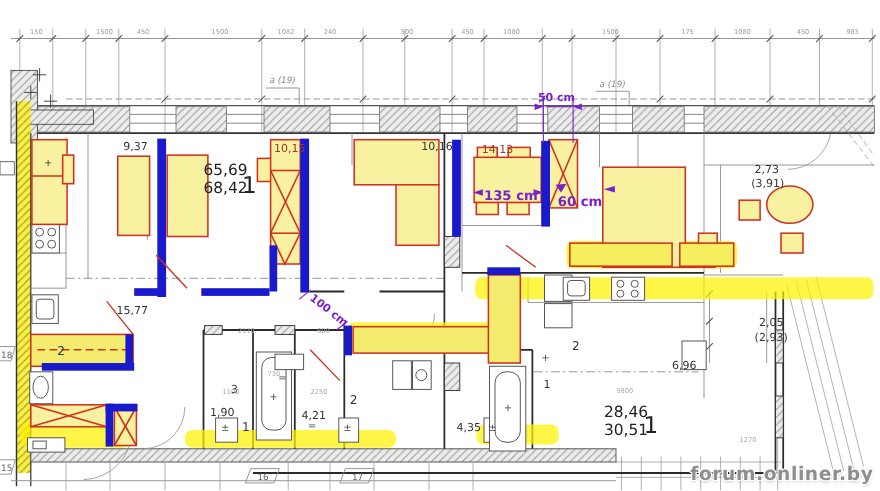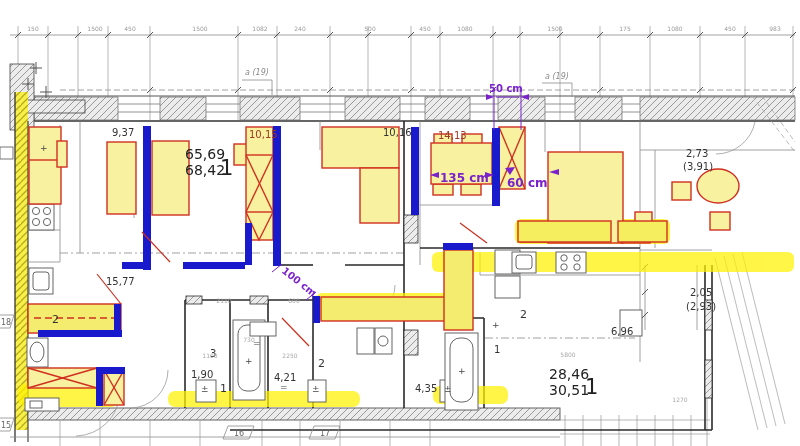--- a/index.html
+++ b/index.html
@@ -414,13 +414,14 @@
     <text x="224" y="303" class="tdim2">2110</text>
     <text x="294" y="303" class="tdim2">600</text>
     <text x="249" y="342" class="tdim2">730</text>
     <text x="210" y="358" class="tdim2">1100</text>
     <text x="290" y="358" class="tdim2">2250</text>
     <text x="568" y="357" class="tdim2">5800</text>
     <text x="680" y="402" class="tdim2">1270</text>
   </g>
 </svg>
 
+<div id="watermark">forum.onliner.by</div>
 </div>
 
 </body></html>

